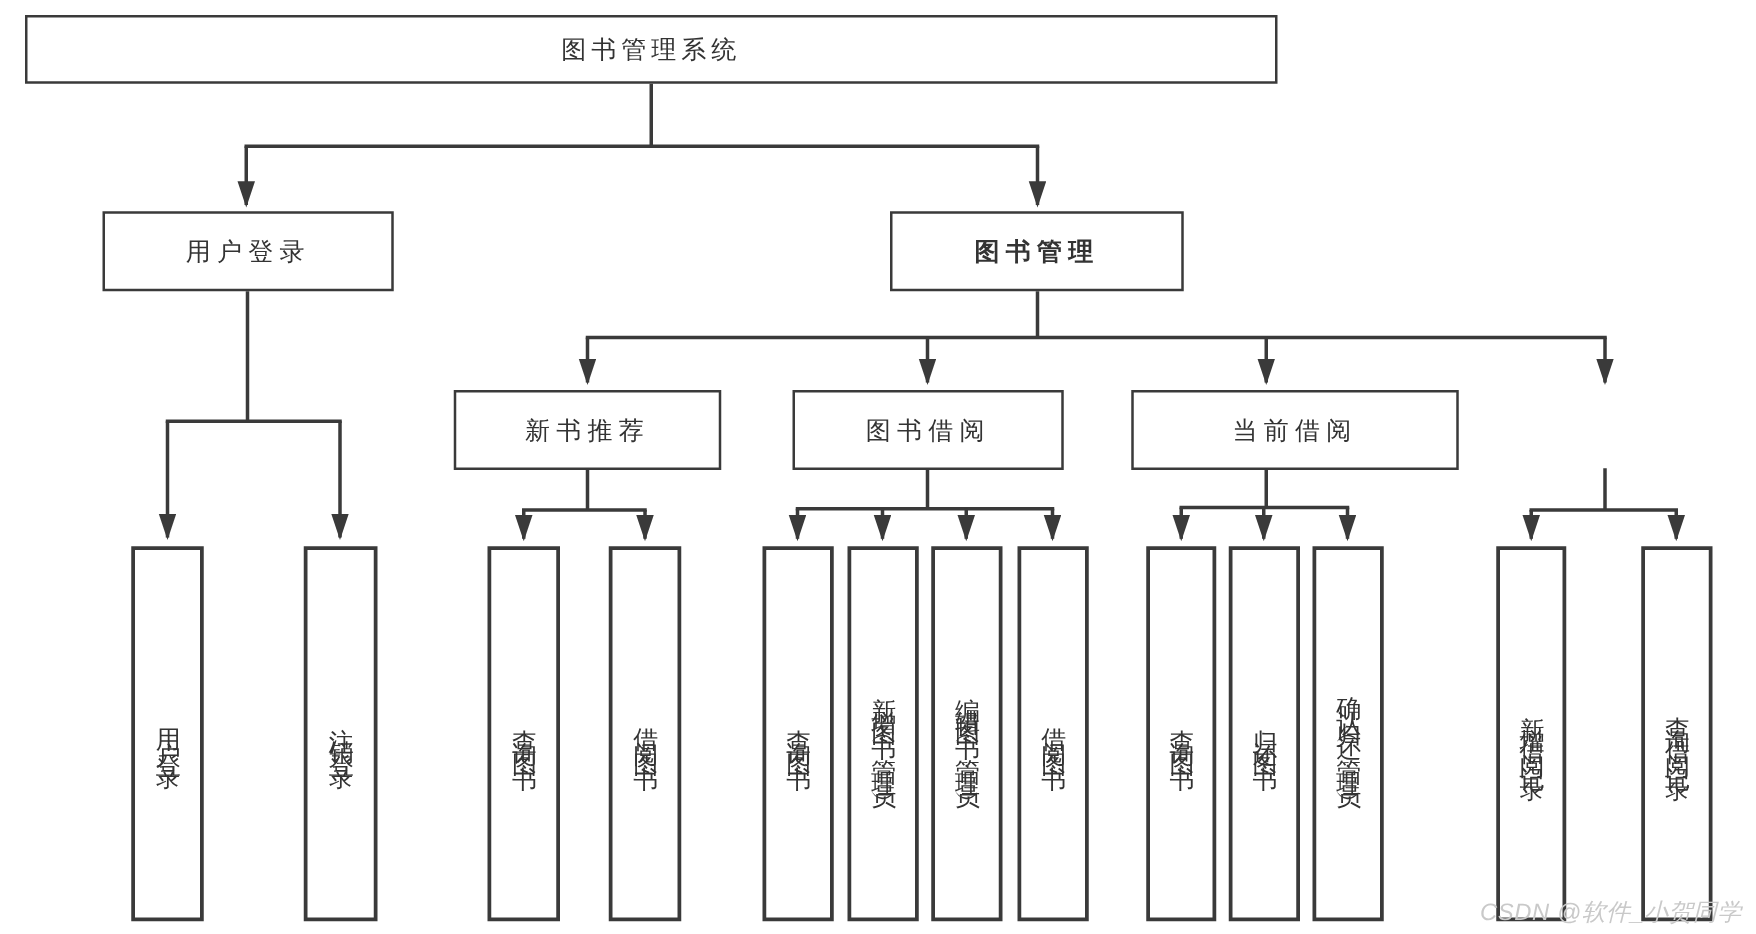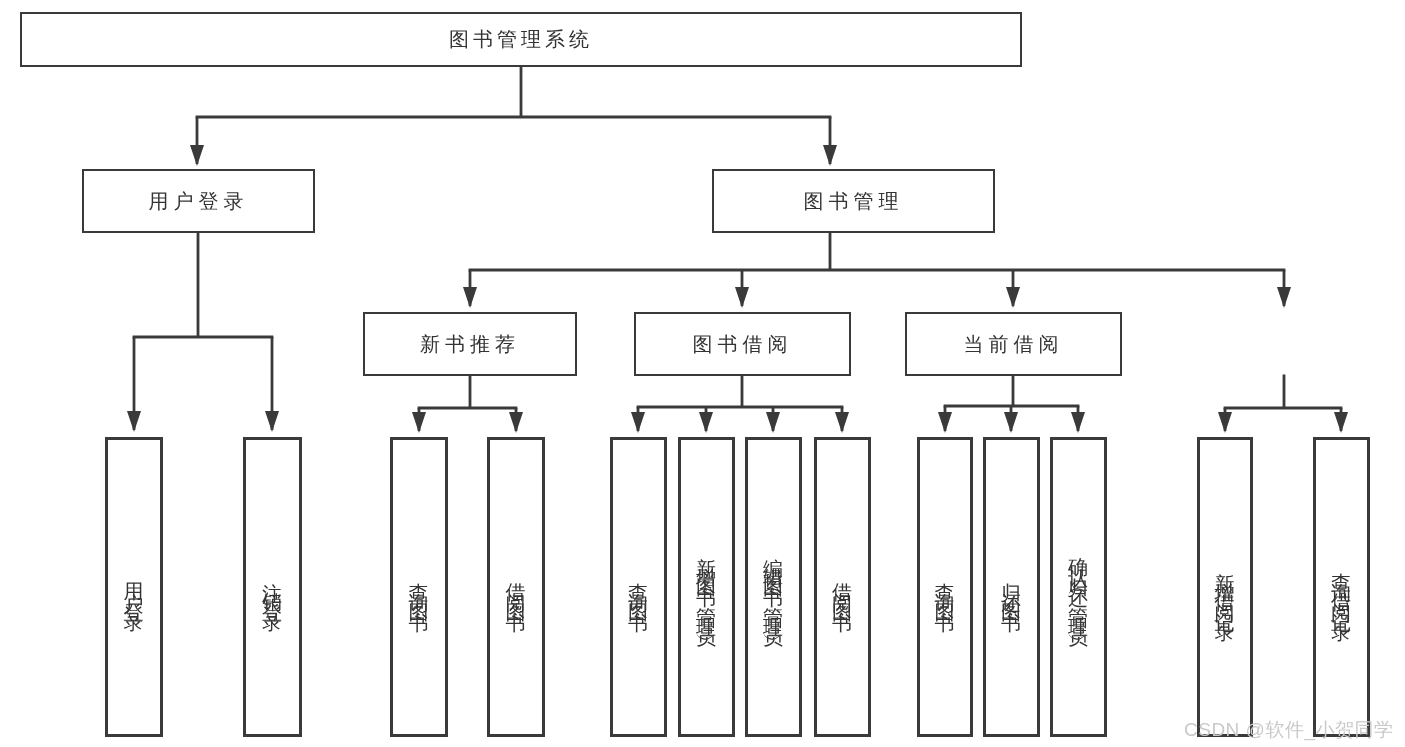--- a/index.html
+++ b/index.html
@@ -40,20 +40,21 @@
   .arrow{stroke:var(--line);stroke-width:2.8;marker-end:url(#ah);}
   #ah path{fill:var(--line);}
   .watermark{
     position:absolute;
     left:1184px;top:717px;
     font-size:19px;
     letter-spacing:0.5px;
     color:var(--wm);
     z-index:5;
     white-space:nowrap;
+    font-style:italic;
   }
 </style>
 </head>
 <body>
 
 <div class="stage">
 
   <svg width="1405" height="747" viewBox="0 0 1405 747">
     <defs>
       <marker id="ah" markerUnits="userSpaceOnUse" markerWidth="22" markerHeight="16" refX="19" refY="7" orient="auto">
@@ -109,31 +110,31 @@
     </g>
   </svg>
 
   <div class="box h-box top-box" style="left:20px;top:12px;width:1002px;height:55px;">
     <span>图书管理系统</span>
   </div>
 
   <div class="box h-box" style="left:82px;top:169px;width:233px;height:64px;">
     <span>用户登录</span>
   </div>
-  <div class="box h-box" style="left:712px;top:169px;width:283px;height:64px;">
+  <div class="box h-box" style="left:712px;top:169px;width:235px;height:64px;font-weight:bold;">
     <span>图书管理</span>
   </div>
 
   <div class="box h-box" style="left:363px;top:312px;width:214px;height:64px;">
     <span>新书推荐</span>
   </div>
   <div class="box h-box" style="left:634px;top:312px;width:217px;height:64px;">
     <span>图书借阅</span>
   </div>
-  <div class="box h-box" style="left:905px;top:312px;width:217px;height:64px;">
+  <div class="box h-box" style="left:905px;top:312px;width:262px;height:64px;">
     <span>当前借阅</span>
   </div>
 
   <div class="box v-box" style="left:105px;top:437px;width:58px;height:300px;">
     <span>用户登录</span>
   </div>
   <div class="box v-box" style="left:243px;top:437px;width:59px;height:300px;">
     <span>注销登录</span>
   </div>
   <div class="box v-box" style="left:390px;top:437px;width:58px;height:300px;">

